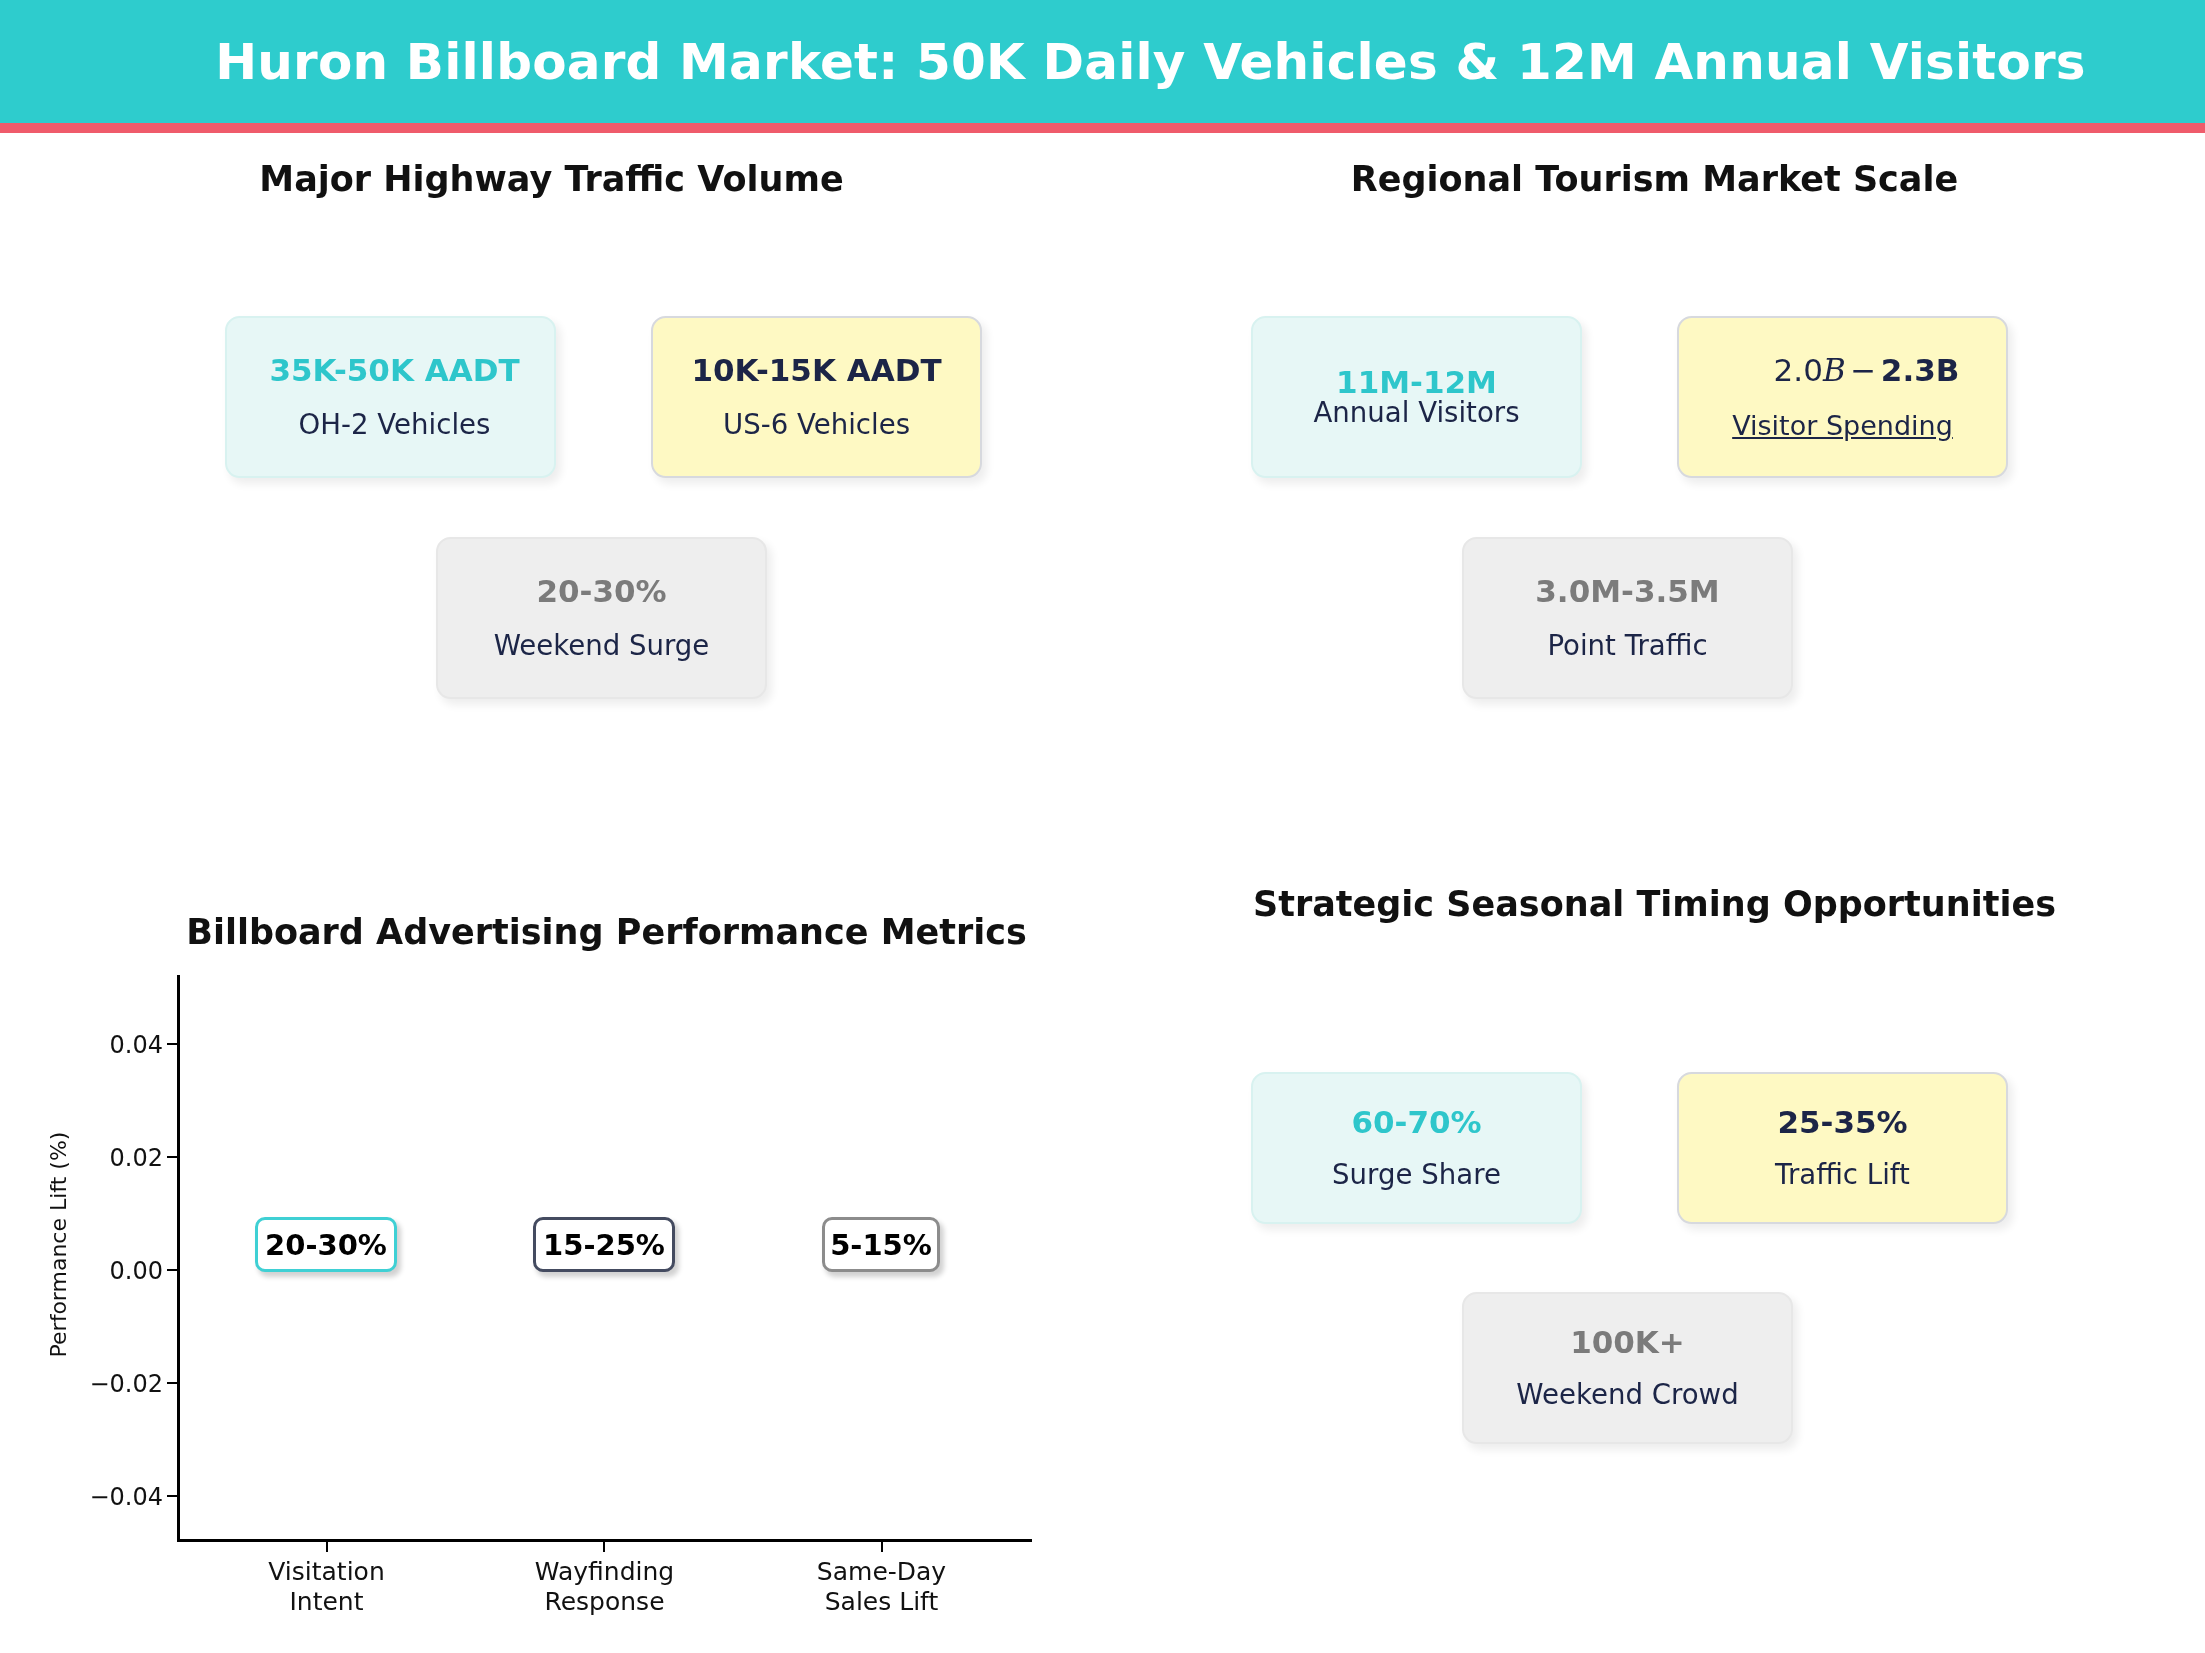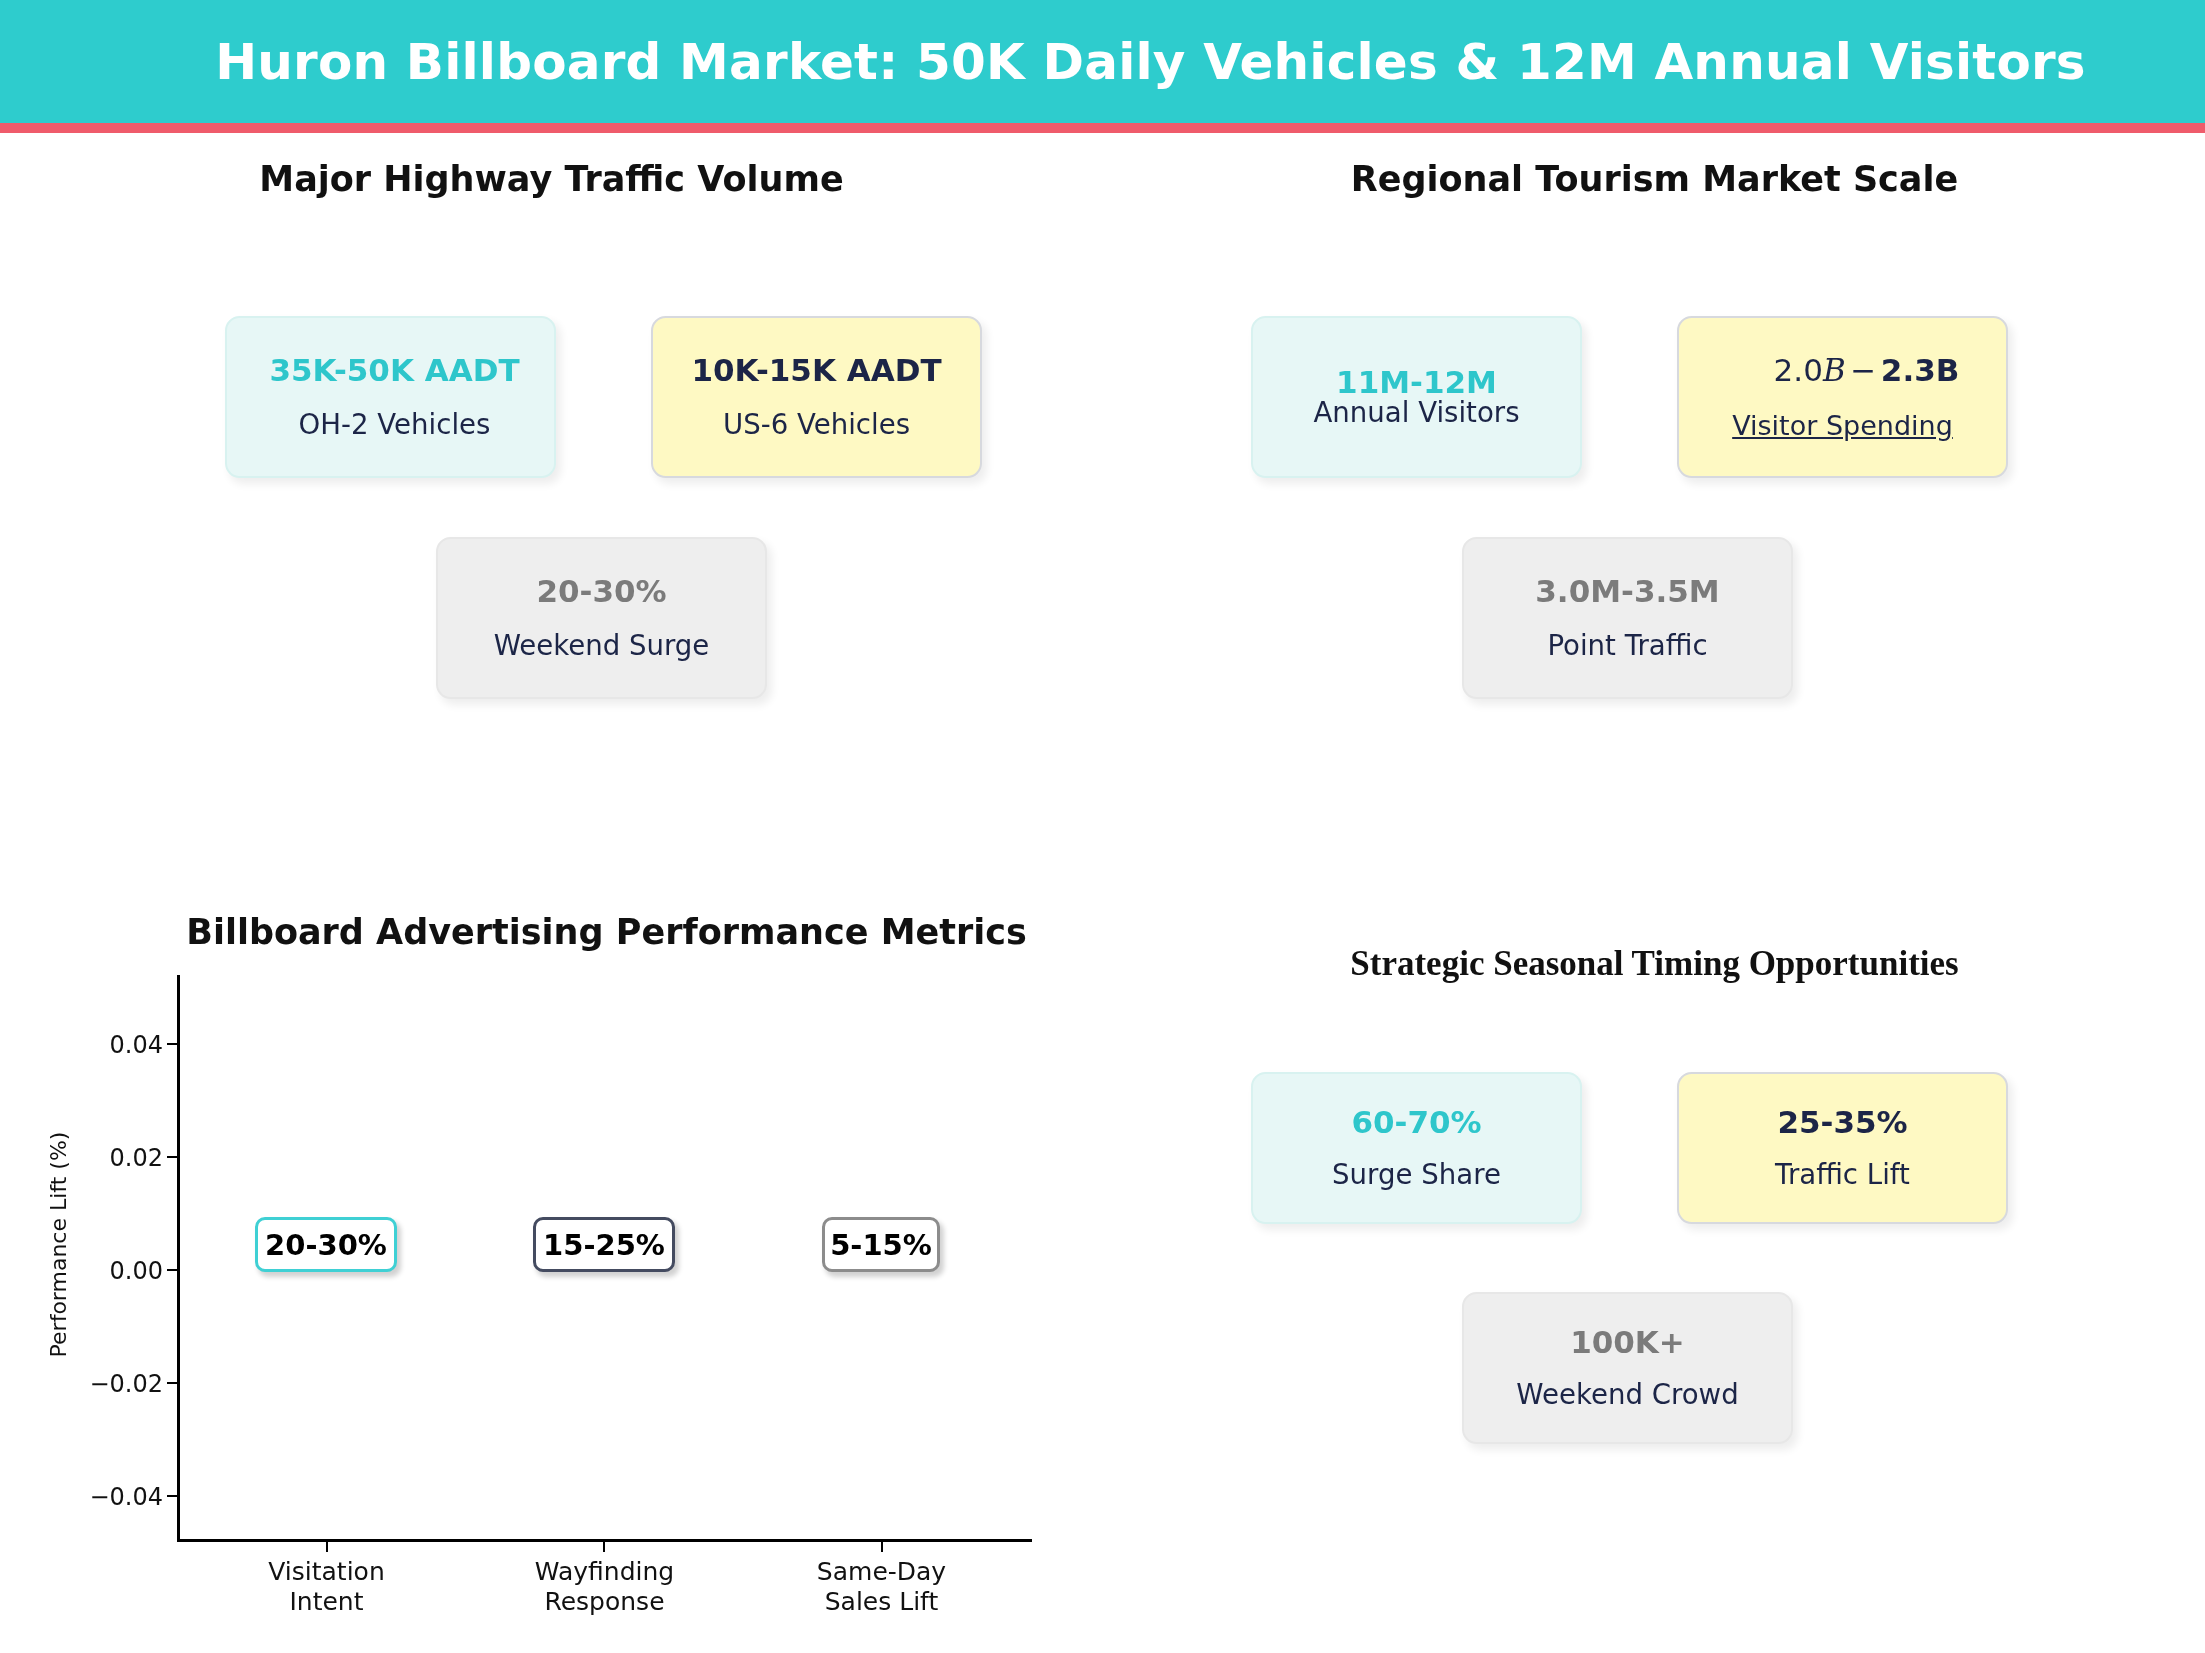--- a/index.html
+++ b/index.html
@@ -265,21 +265,21 @@
   <div>Same-Day</div>
   <div>Sales Lift</div>
 </div>
 
 <div class="metric-box" style="left:255px; top:1217px; width:142px; height:55px; border:3.2px solid #3fd0d4;">20-30%</div>
 
 <div class="metric-box" style="left:533px; top:1217px; width:142px; height:55px; border:3.2px solid #444b60;">15-25%</div>
 
 <div class="metric-box" style="left:822px; top:1217px; width:118px; height:55px; border:3.2px solid #8c8c8c;">5-15%</div>
 
-<div class="panel-title" style="left:1103px; top:944px; width:1103px;font-family:Liberation Serif, serif;">Strategic Seasonal Timing Opportunities</div>
+<div class="panel-title" style="left:1103px; top:884px; width:1103px;">Strategic Seasonal Timing Opportunities</div>
 
 <div class="kpi-card accent" style="left:1251px; top:1072px; width:331px; height:152px;">
   <div class="kpi-value accent" style="font-size:31px; margin-bottom:22px;">60-70%</div>
   <div class="kpi-label" style="font-size:27.6px;">Surge Share</div>
 </div>
 
 <div class="kpi-card dark" style="left:1677px; top:1072px; width:331px; height:152px;">
   <div class="kpi-value dark" style="font-size:31px; margin-bottom:22px;">25-35%</div>
   <div class="kpi-label" style="font-size:27.6px;">Traffic Lift</div>
 </div>

